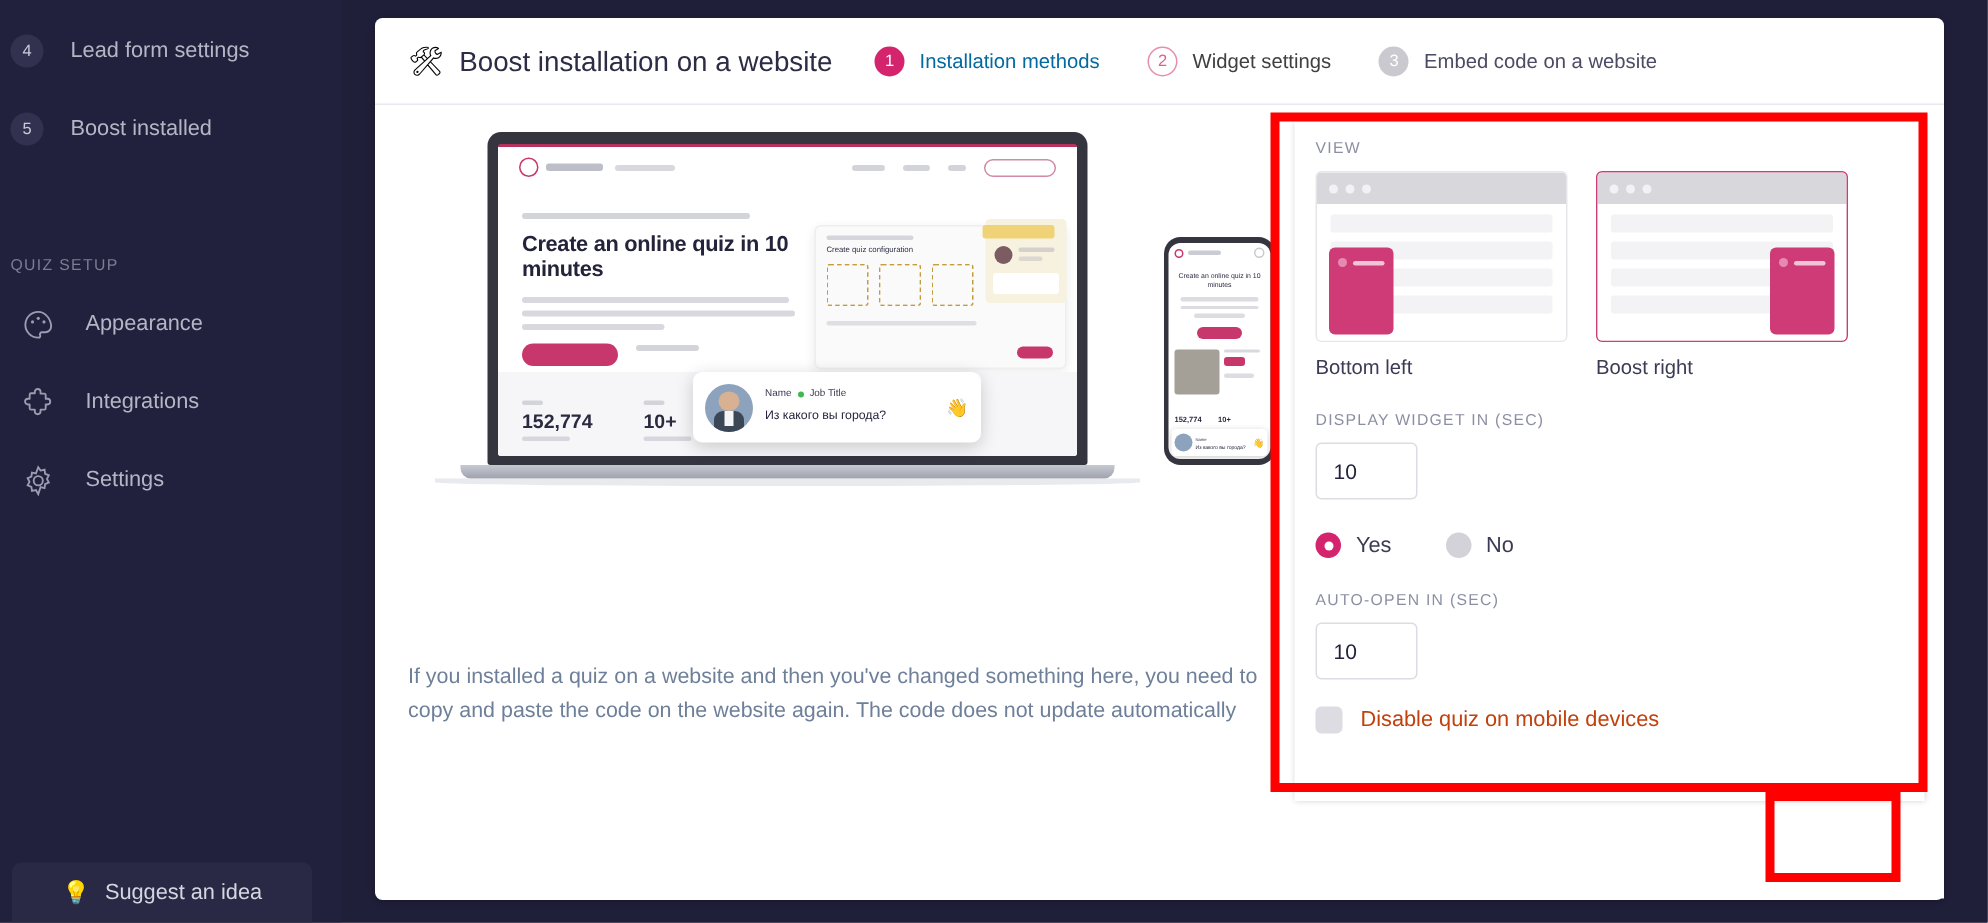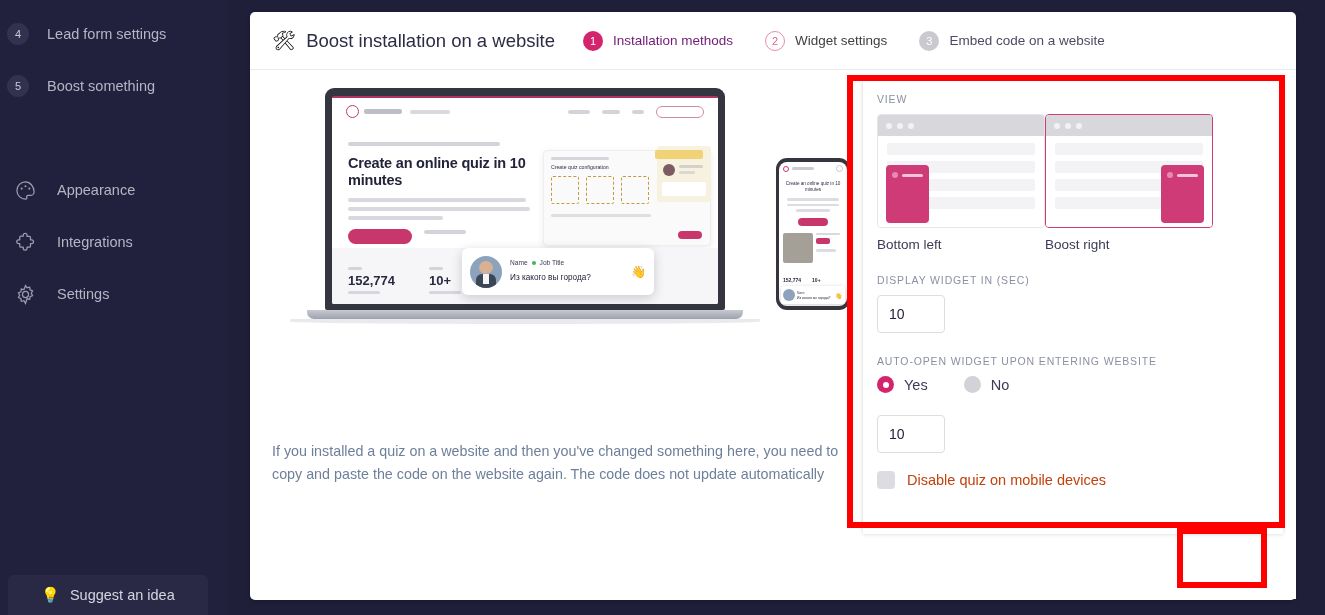--- a/index.html
+++ b/index.html
@@ -81,21 +81,21 @@
   .steps { display: flex; align-items: center; margin-left: 28px; }
   .step { display: flex; align-items: center; margin-right: 32px; white-space: nowrap; }
   .step-circle {
     width: 20px; height: 20px; border-radius: 50%;
     display: flex; align-items: center; justify-content: center;
     font-size: 11px; margin-right: 10px; flex: 0 0 auto;
   }
   .step-circle.done { background: #d3246d; color: #fff; }
   .step-circle.current { background: #fff; color: #e0618f; border: 1.4px solid #e88cb0; }
   .step-circle.todo { background: #c9c9cf; color: #ffffff; }
-  .step-label { font-size: 13.5px; color: #701a75; }
+  .step-label { font-size: 13.5px; color: #0369a1; }
   .step-label.current { color: #404040; }
   .step-label.todo { color: #4b4b63; }
 
   #panel-body { position: relative; height: 529px; }
 
   
   #mock-wrap {
     position: absolute; left: 20px; top: 10px;
     width: 580px; height: 258px;
   }
@@ -189,21 +189,21 @@
     width: 420px; height: 453px;
     background: #fff;
     box-shadow: 0 0 4px rgba(0,0,0,.18);
     padding: 12px 14px 0 14px;
     overflow: hidden;
   }
   .field-label {
     font-size: 10.5px; letter-spacing: .85px; color: #8b8fa3;
     text-transform: uppercase; margin-bottom: 9px;
   }
-  .views { display: flex; }
+  .views { display: flex; gap: 19px; }
   .view-opt { width: 168px; cursor: pointer; }
   .thumb {
     width: 168px; height: 114px; background: #fff;
     border: 1px solid #e6e6ea; border-radius: 4px;
     overflow: hidden; position: relative;
   }
   .thumb.selected { border: 1.5px solid #cf3b76; }
   .thumb-bar { height: 21px; background: #d8d8dc; display:flex; align-items:center; padding-left:8px; gap:5px; }
   .thumb-dot { width: 6px; height: 6px; border-radius: 50%; background: #f2f2f4; }
   .thumb-body { position: relative; height: 93px; background: #fff; padding: 7px 9px 0 9px; }
@@ -259,25 +259,26 @@
 
   <div id="sidebar">
 
     <div class="nav-item numbered" style="margin-top:8px;">
       <span class="nav-num">4</span>
       <span class="nav-label">Lead form settings</span>
     </div>
 
     <div class="nav-item numbered">
       <span class="nav-num">5</span>
-      <span class="nav-label">Boost something</span>
+      <span class="nav-label">Boost installed</span>
     </div>
 
     <div style="height:52px;"></div>
 
+    <div class="section-title">QUIZ SETUP</div>
 
 
     <div class="nav-item">
       <span class="nav-icon">
         <svg width="21" height="21" viewBox="0 0 22 22" fill="none" stroke="#9a9cb0" stroke-width="1.3">
           <path d="M11 2a9 9 0 1 0 0 18c1.2 0 1.7-.9 1.3-1.7-.5-1 .2-2.1 1.4-2.1H16a4 4 0 0 0 4-4c0-5-4-10.2-9-10.2z"></path>
           <circle cx="7" cy="9" r="1.1" fill="#9a9cb0" stroke="none"></circle>
           <circle cx="11" cy="6.5" r="1.1" fill="#9a9cb0" stroke="none"></circle>
           <circle cx="15" cy="9" r="1.1" fill="#9a9cb0" stroke="none"></circle>
         </svg>
@@ -513,33 +514,33 @@
               </div>
               <div class="view-caption">Boost right</div>
             </div>
           </div>
 
           <div class="spacer-24"></div>
           <div class="field-label">DISPLAY WIDGET IN (SEC)</div>
           <input class="num-input" type="text" value="10" style="">
 
           <div class="spacer-24"></div>
-          <div class="field-label">AUTO-OPEN WIDGET UPON ENTERING WEBSITE</div>
           <div class="radio-row">
             <div class="radio-opt">
               <span class="radio on"></span>
               <span class="radio-label">Yes</span>
             </div>
             <div class="radio-opt">
               <span class="radio"></span>
               <span class="radio-label">No</span>
             </div>
           </div>
 
           <div class="spacer-24"></div>
+          <div class="field-label">AUTO-OPEN IN (SEC)</div>
           <input class="num-input" type="text" value="10" style="">
 
           <div class="check-row">
             <span class="checkbox"></span>
             <span class="check-label">Disable quiz on mobile devices</span>
           </div>
 
         </div>
       </div>
 

